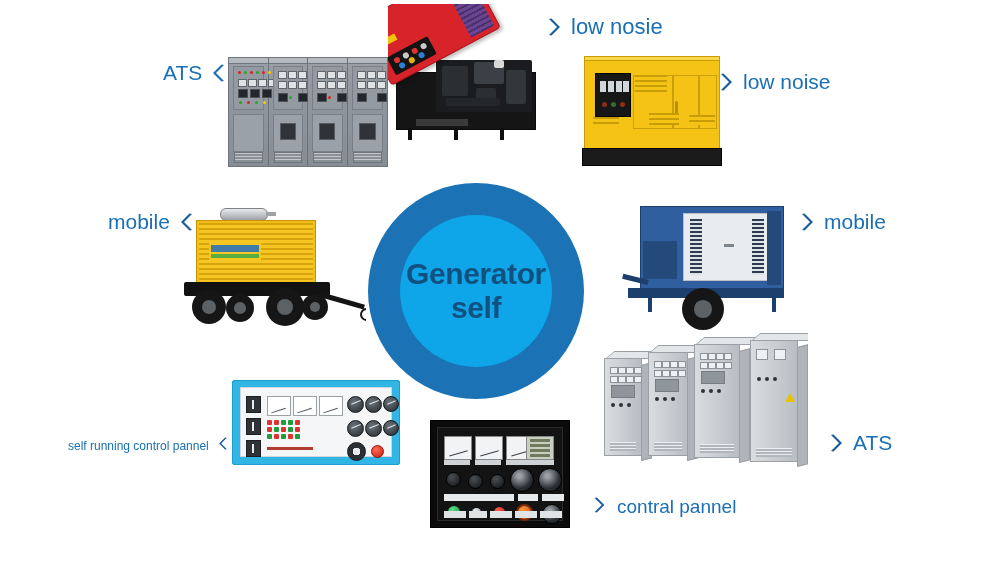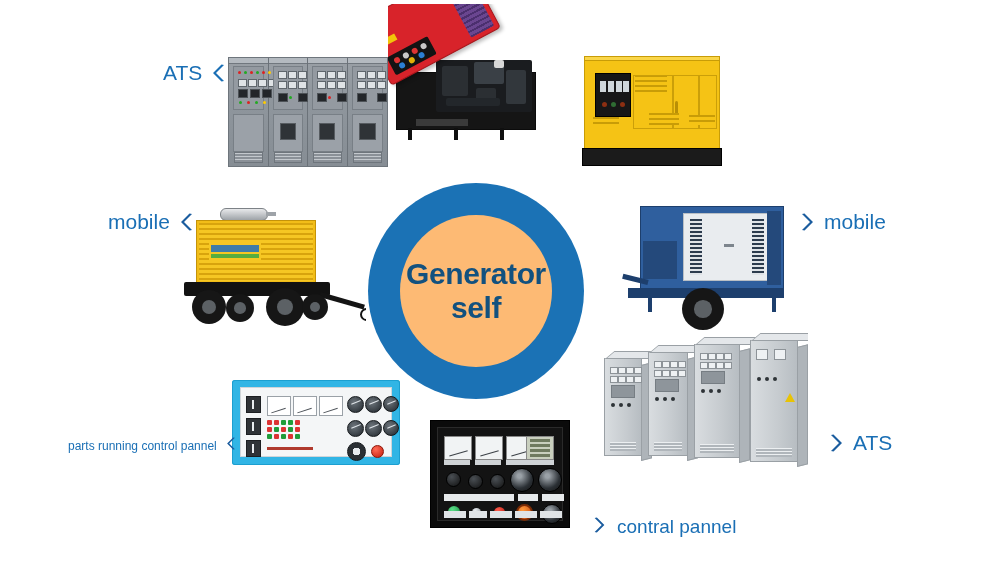--- a/index.html
+++ b/index.html
@@ -6,21 +6,21 @@
   body{width:1000px;height:563px;overflow:hidden;font-family:"Liberation Sans",sans-serif;}
   #stage{position:relative;width:1000px;height:563px;background:#fff;}
   .lbl{position:absolute;color:#1a6fb5;font-family:"Liberation Sans",sans-serif;white-space:nowrap;display:flex;align-items:center;gap:8px;}
   .lbl .txt{line-height:1;}
   .chev{display:inline-block;width:17px;height:20px;flex:0 0 auto;}
   .chev svg{display:block;}
 
   
   #ring{position:absolute;left:368px;top:183px;width:216px;height:216px;border-radius:50%;
         background:#1b72b5;display:flex;align-items:center;justify-content:center;}
-  #ring-inner{width:152px;height:152px;border-radius:50%;background:#fdba74;
+  #ring-inner{width:152px;height:152px;border-radius:50%;background:#0ea5e9;
         display:flex;flex-direction:column;align-items:center;justify-content:center;}
   #ring-inner .l1,#ring-inner .l2{color:#12517f;font-weight:bold;font-size:30px;line-height:1.12;letter-spacing:-0.4px;}
 
   
   .photo{position:absolute;overflow:hidden;background:#fff;}
 
   
   #ats-top{left:228px;top:57px;width:160px;height:110px;}
   .cab-body{position:absolute;inset:0;background:linear-gradient(180deg,#9aa0a6 0%,#8f969d 40%,#868d94 100%);
             border:1px solid #6e757c;box-sizing:border-box;}
@@ -140,21 +140,21 @@
   #blkp .btn{position:absolute;border-radius:50%;}
   #blkp .tagrow{position:absolute;height:7px;background:#dfe3e6;}
 
   
   #lbl-ats-top{left:163px;top:62px;font-size:21px;}
   #lbl-low-nosie{left:546px;top:16px;font-size:22px;}
   #lbl-low-noise{left:718px;top:71px;font-size:21px;}
   #lbl-mobile-left{left:108px;top:211px;font-size:21px;}
   #lbl-mobile-right{left:799px;top:211px;font-size:21px;}
   #lbl-ats-bottom{left:828px;top:432px;font-size:21px;}
-  #lbl-contral{left:592px;top:516px;font-size:19px;}
+  #lbl-contral{left:592px;top:496px;font-size:19px;}
   #lbl-selfrun{left:68px;top:436px;font-size:12px;}
 </style>
 </head>
 <body>
 
 <div id="stage">
 
   <div id="ring">
     <div id="ring-inner">
       <div class="l1">Generator</div>
@@ -490,21 +490,37 @@
 
   <div class="lbl" id="lbl-ats-top">
     <span class="txt">ATS</span>
     <span class="chev">
       <svg width="17" height="20" viewBox="0 0 17 20">
           <path d="M14 2 L6 10 L14 18 L11.5 18.6 L3 10 L11.5 1.4 Z" fill="#1a6fb5"></path>
         </svg>
     </span>
   </div>
 
-
+  <div class="lbl" id="lbl-low-nosie">
+    <span class="chev">
+      <svg width="17" height="20" viewBox="0 0 17 20">
+          <path d="M3 2 L11 10 L3 18 L5.5 18.6 L14 10 L5.5 1.4 Z" fill="#1a5c9e"></path>
+        </svg>
+    </span>
+    <span class="txt">low nosie</span>
+  </div>
+
+  <div class="lbl" id="lbl-low-noise">
+    <span class="chev">
+      <svg width="17" height="20" viewBox="0 0 17 20">
+          <path d="M3 2 L11 10 L3 18 L5.5 18.6 L14 10 L5.5 1.4 Z" fill="#1a5c9e"></path>
+        </svg>
+    </span>
+    <span class="txt">low noise</span>
+  </div>
 
   <div class="lbl" id="lbl-mobile-left">
     <span class="txt">mobile</span>
     <span class="chev">
       <svg width="17" height="20" viewBox="0 0 17 20">
           <path d="M14 2 L6 10 L14 18 L11.5 18.6 L3 10 L11.5 1.4 Z" fill="#1a5c9e"></path>
         </svg>
     </span>
   </div>
 
@@ -529,21 +545,21 @@
   <div class="lbl" id="lbl-contral">
     <span class="chev">
       <svg width="15" height="18" viewBox="0 0 17 20">
           <path d="M3 2 L11 10 L3 18 L5.5 18.6 L14 10 L5.5 1.4 Z" fill="#1a5c9e"></path>
         </svg>
     </span>
     <span class="txt">contral pannel</span>
   </div>
 
   <div class="lbl" id="lbl-selfrun">
-    <span class="txt">parts running control pannel</span>
+    <span class="txt">self running control pannel</span>
     <span class="chev">
       <svg width="12" height="15" viewBox="0 0 17 20">
           <path d="M14 2 L6 10 L14 18 L11.5 18.6 L3 10 L11.5 1.4 Z" fill="#1a5c9e"></path>
         </svg>
     </span>
   </div>
 
 </div>
 
 </body></html>

